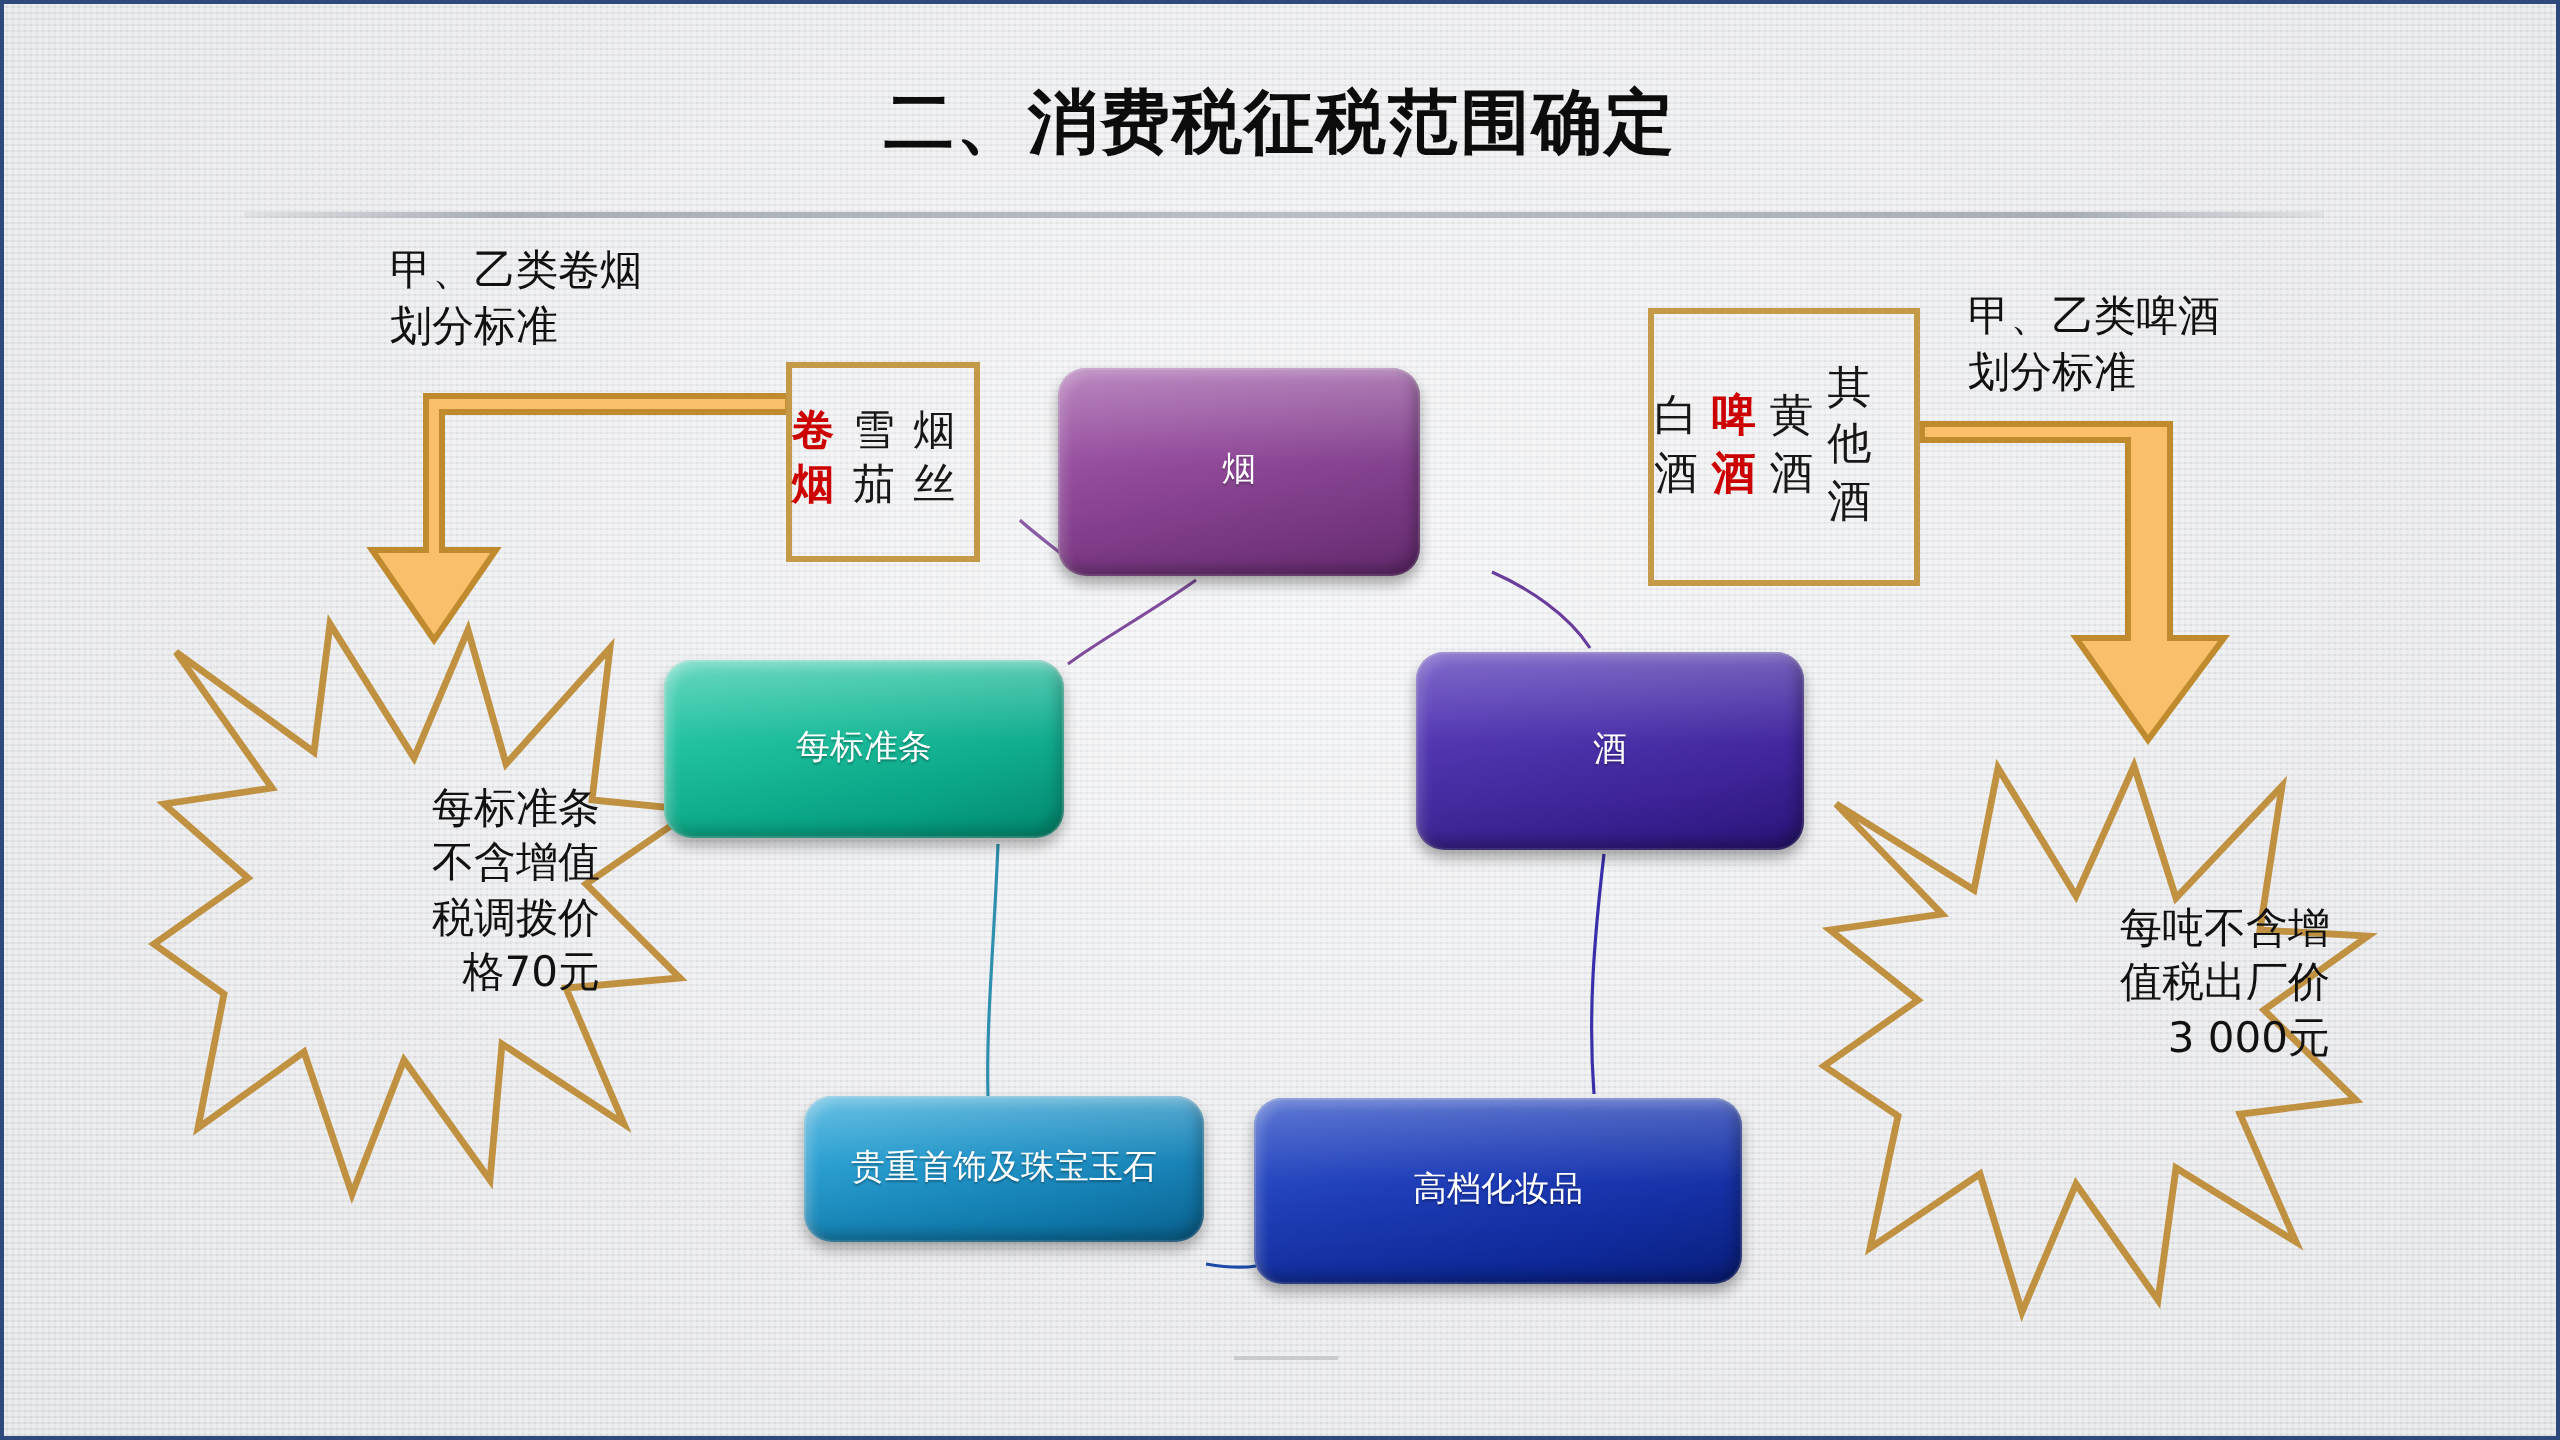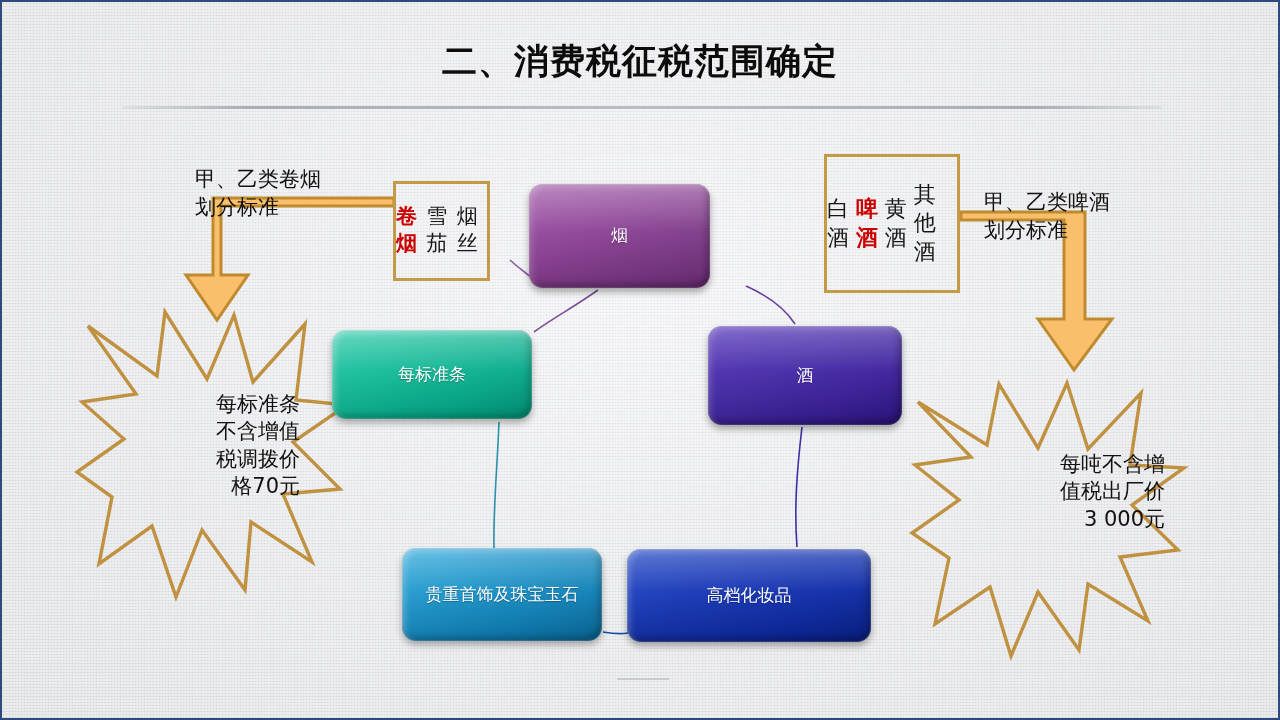--- a/index.html
+++ b/index.html
@@ -116,21 +116,21 @@
     left: 330px; top: 328px; width: 200px; height: 89px;
     background: linear-gradient(150deg, #21c6a4 0%, #0fb894 40%, #04a989 72%, #029277 100%);
     box-shadow: 0 4px 7px rgba(0,0,0,.30), inset 0 0 0 1px rgba(255,255,255,.20);
   }
   #node-firework .gloss {
     background: linear-gradient(to bottom, rgba(255,255,255,.32), rgba(255,255,255,.05) 46%, rgba(0,0,0,.08) 100%);
     box-shadow: inset 3px 3px 6px rgba(255,255,255,.32), inset -3px -4px 7px rgba(0,0,0,.22);
   }
 
   #node-jewelry {
-    left: 400px; top: 546px; width: 200px; height: 93px;
+    left: 400px; top: 546px; width: 200px; height: 73px;
     background: linear-gradient(150deg, #2aa6d8 0%, #1790c6 40%, #0d7fb6 72%, #0a6b9c 100%);
     box-shadow: 0 4px 7px rgba(0,0,0,.30), inset 0 0 0 1px rgba(255,255,255,.18);
   }
   #node-jewelry .gloss {
     background: linear-gradient(to bottom, rgba(255,255,255,.30), rgba(255,255,255,.05) 46%, rgba(0,0,0,.10) 100%);
     box-shadow: inset 3px 3px 6px rgba(255,255,255,.28), inset -3px -4px 7px rgba(0,0,0,.25);
   }
 
   #node-cosmetics {
     left: 625px; top: 547px; width: 244px; height: 93px;
@@ -162,21 +162,20 @@
   #box-liquor-list  { left: 822px; top: 152px; width: 136px; height: 139px; font-size: 22px; }
 
   
   .caption {
     position: absolute;
     font-size: 21px;
     color: #111111;
     line-height: 1.34;
     white-space: pre-line;
     font-family: "DejaVu Sans", "Liberation Sans", sans-serif;
-    margin-top: 44px;
   }
   #cap-left  { left: 193px; top: 119px; }
   #cap-right { left: 982px; top: 142px; }
 
   
   .burst-text {
     position: absolute;
     text-align: right;
     font-size: 21px;
     color: #111111;

